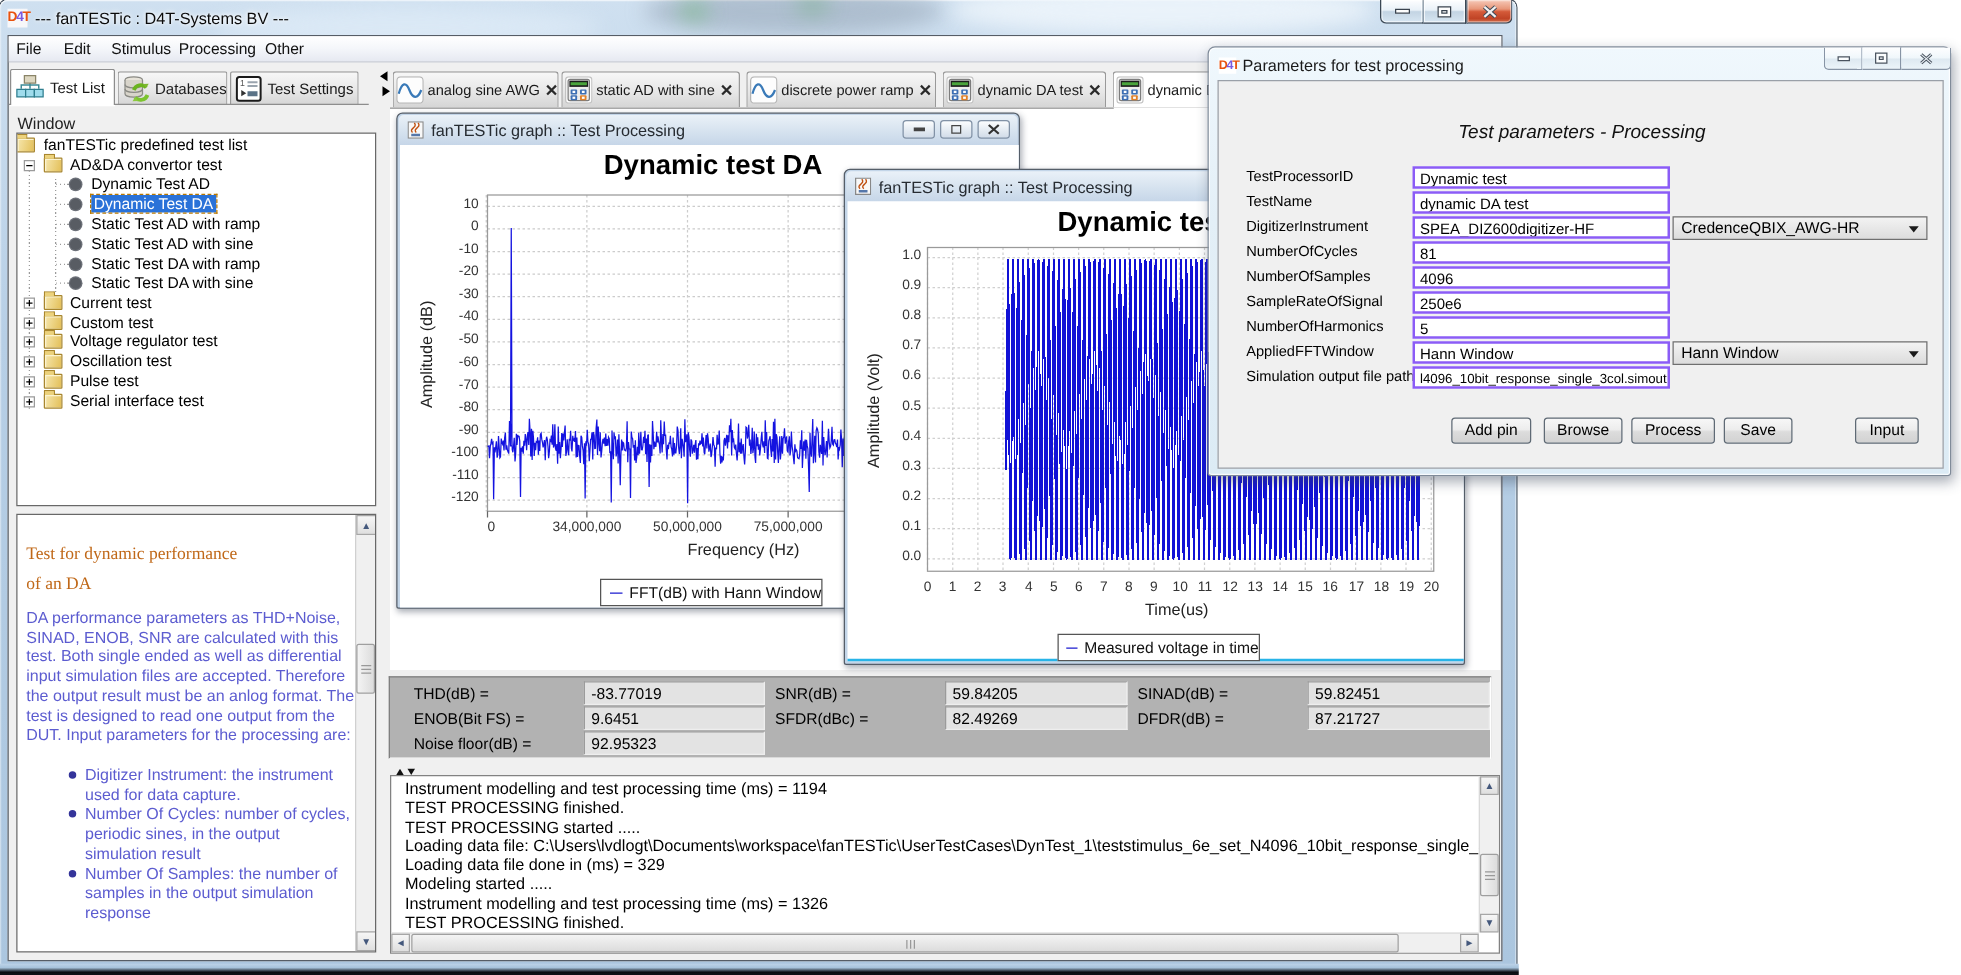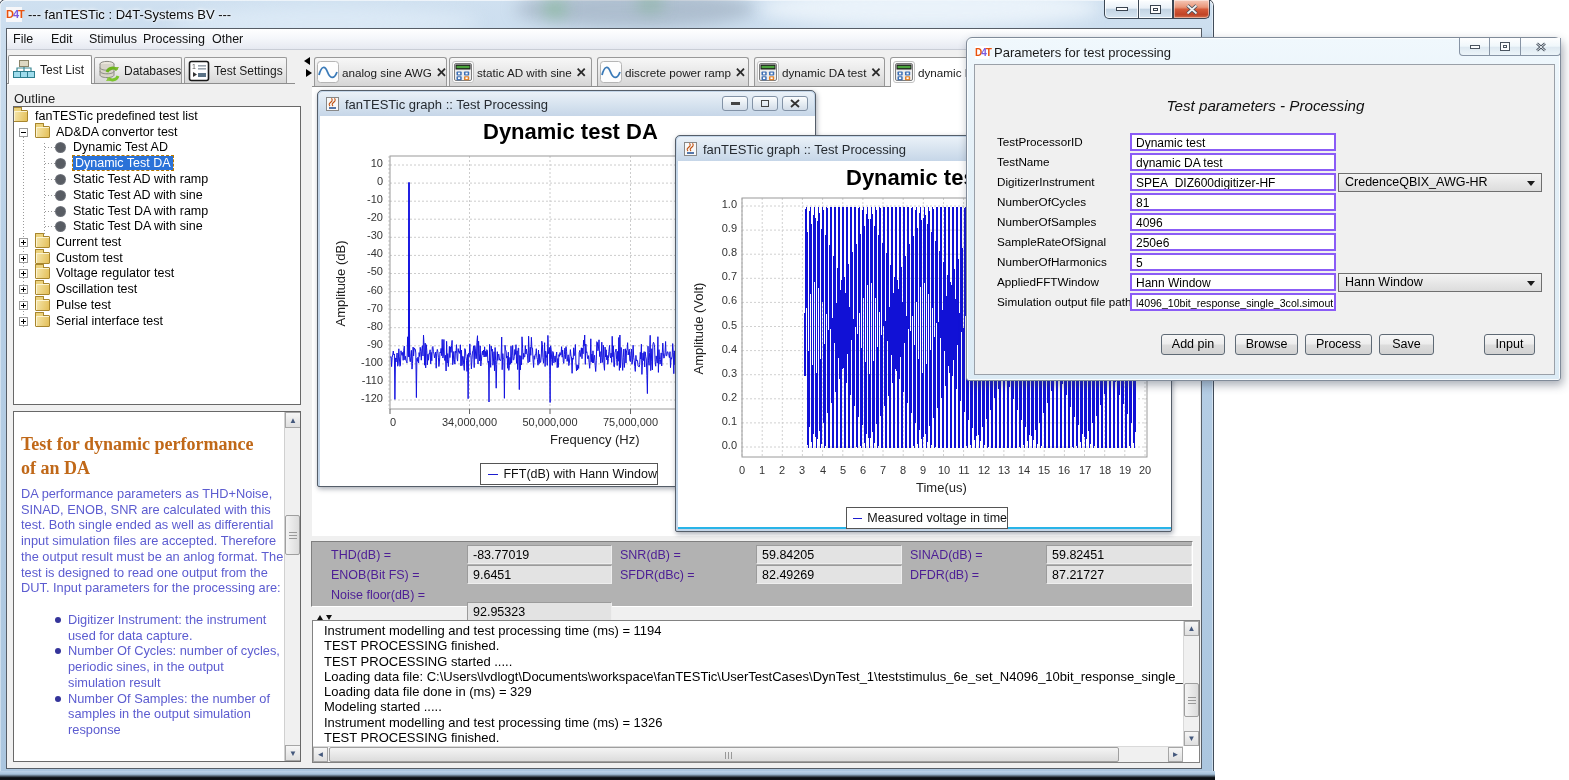--- a/index.html
+++ b/index.html
@@ -14,21 +14,21 @@
 .fold:before{content:"";position:absolute;left:-1px;top:-4px;width:7px;height:3px;background:#ecd27c;border:1px solid #a8862e;border-bottom:none;border-radius:1px 1px 0 0}
 .gear{display:inline-block;width:9px;height:9px;border-radius:50%;background:#585c63;box-shadow:0 0 0 1px #6d7179}
 .handle{display:inline-block;width:9px;height:9px;border:1px solid #9b9b9b;background:#fff;position:relative}
 .handle i{position:absolute;left:1px;top:3px;width:5px;height:1px;background:#000}
 .handle.plus em{position:absolute;left:3px;top:1px;width:1px;height:5px;background:#000}
 .sbtn{position:absolute;width:16px;height:16px;background:linear-gradient(180deg,#f6f6f6,#dfdfdf);border:1px solid #a6a6a6;display:flex;align-items:center;justify-content:center;font-size:8px;color:#44587c}
 .rtab{position:absolute;top:57px;height:29px;border:1px solid #999;border-bottom:none;border-radius:3px 3px 0 0;background:linear-gradient(180deg,#f7f7f7,#e7e7e7 55%,#d5d5d5);display:flex;align-items:center;font-size:11.7px;color:#1a1a1a;white-space:nowrap;overflow:hidden}
 .rtab svg,.ltab svg,.rtab span{flex-shrink:0}
 .ltab{position:absolute;height:27px;border:1px solid #999;border-bottom:none;border-radius:2px 2px 0 0;background:linear-gradient(180deg,#f7f7f7,#e7e7e7 55%,#d5d5d5);display:flex;align-items:center;font-size:12px;color:#1a1a1a;white-space:nowrap;overflow:hidden}
 .ibtn{width:26px;height:15px;border:1px solid #8292a6;border-radius:3px;background:linear-gradient(180deg,#fcfdfe,#e4ebf2 55%,#d2dce8);margin-left:4px;display:flex;align-items:center;justify-content:center}
-.tlbl{position:absolute;height:20px;line-height:20px;padding-left:8px;white-space:nowrap;font-size:12.5px;color:#4c1d95}
+.tlbl{position:absolute;height:20px;line-height:20px;padding-left:8px;white-space:nowrap;font-size:12.5px;color:#000000}
 .tval{position:absolute;height:19px;line-height:18px;background:#e3e3e3;border:1px solid #9b9b9b;border-bottom-color:#eee;border-right-color:#eee;padding-left:5px;white-space:nowrap;font-size:12.5px;color:#000}
 .dlbl{position:absolute;font-size:11.7px;color:#000;white-space:nowrap}
 .dfield{position:absolute;width:206px;height:18px;background:#fff;border:2px solid #8b5cf6;font-size:12px;line-height:16px;padding-left:4px;white-space:nowrap;overflow:hidden;color:#000}
 .dcombo{position:absolute;width:204px;height:19px;background:linear-gradient(180deg,#f3f3f3,#dcdcdc);border:1px solid #6f6f6f;font-size:12.5px;line-height:17px;padding-left:6px;color:#000}
 .dcombo:after{content:"";position:absolute;right:6px;top:7px;border:4px solid transparent;border-top:5px solid #1a1a1a}
 .dbtn{position:absolute;top:269px;height:21px;background:linear-gradient(180deg,#f7f7f7,#ededed 45%,#dcdcdc 55%,#d2d2d2);border:1px solid #5f6a75;border-radius:3px;font-size:12.5px;color:#000;text-align:center;line-height:19px}
 </style></head><body>
 <div id="stage">
 <div class="a" style="left:0;top:0;width:1213px;height:773px;background:linear-gradient(180deg,#cfe0f0,#b7cfe6 35%,#abc6df);border-radius:6px 6px 0 0;box-shadow:0 0 0 1px #414c59,inset 0 1px 0 rgba(255,255,255,.65),inset 1px 0 0 rgba(255,255,255,.4),inset -1px 0 0 rgba(255,255,255,.4)">
 <div style="position:absolute;left:0;top:0;width:100%;height:28px;overflow:hidden;border-radius:6px 6px 0 0">
@@ -93,21 +93,21 @@
  <text x="4" y="9" font-size="7" fill="#555">1</text>
  <path d="M5 12 l4 2.5 -4 2.5 z" fill="#333"></path>
  <rect x="10" y="5" width="8" height="1.6" fill="#9aa4ae"></rect>
  <rect x="10" y="8" width="8" height="1.6" fill="#9aa4ae"></rect>
  <rect x="10" y="13" width="8" height="4" fill="#5a7286"></rect>
 </svg>
       <span style="margin-left:4px">Test Settings</span>
     </div>
     <div class="a" style="left:7px;top:83px;width:288px;height:1px;background:#8d8d8d"></div>
     <div class="a" style="left:8px;top:83px;width:84px;height:2px;background:#fff"></div>
-    <div class="a" style="left:14px;top:91px;font-size:13px;color:#222">Outline</div>
+    <div class="a" style="left:14px;top:91px;font-size:13px;color:#222">Window</div>
     <div class="a" style="left:13px;top:106px;width:288px;height:299px;background:#fff;border:1px solid #686868;overflow:hidden">
       <div class="a" style="left:9px;top:24px;width:1px;height:196px;background-image:repeating-linear-gradient(180deg,#9a9a9a 0 1px,transparent 1px 3px)"></div>
       <div class="a" style="left:30px;top:36px;width:1px;height:92px;background-image:repeating-linear-gradient(180deg,#9a9a9a 0 1px,transparent 1px 3px)"></div>
       <div class="trow" style="left:-1px;top:1px">
         <span class="fold"></span>
         <span style="margin-left:7px">fanTESTic predefined test list</span>
       </div>
       <div class="trow" style="left:5px;top:17px">
         <span class="handle ">
           <i></i>
@@ -188,21 +188,21 @@
       <div class="trow" style="left:5px;top:206px">
         <span class="handle plus">
           <i></i>
           <em></em>
         </span>
         <span class="fold" style="margin-left:7px"></span>
         <span style="margin-left:6px">Serial interface test</span>
       </div>
     </div>
     <div class="a" style="left:13px;top:411px;width:288px;height:351px;background:#fff;border:1px solid #686868;overflow:hidden">
-      <div class="a" style="left:7px;top:20px;width:270px;font-family:'Liberation Serif',serif;font-weight:bold;font-size:18px;line-height:24px;color:#c06818">Test for dynamic performance<br>of an DA</div>
+      <div class="a" style="left:7px;top:20px;width:270px;font-family:'Liberation Serif',serif;font-weight:normal;font-size:14px;line-height:24px;color:#c06818">Test for dynamic performance<br>of an DA</div>
       <div class="a" style="left:7px;top:74px;width:272px;font-size:12.8px;line-height:15.7px;color:#5c5cd0;white-space:nowrap">DA performance parameters as THD+Noise,<br>SINAD, ENOB, SNR are calculated with this<br>test. Both single ended as well as differential<br>input simulation files are accepted. Therefore<br>the output result must be an anlog format. The<br>test is designed to read one output from the<br>DUT. Input parameters for the processing are:</div>
       <div class="a" style="left:41px;top:200px;width:238px;font-size:12.8px;line-height:15.7px;color:#5c5cd0;white-space:nowrap">
 <div style="position:relative;padding-left:13px"><span style="position:absolute;left:0;top:5px;width:6px;height:6px;border-radius:50%;background:#34349a"></span>Digitizer Instrument: the instrument<br>used for data capture.</div>
 <div style="position:relative;padding-left:13px"><span style="position:absolute;left:0;top:5px;width:6px;height:6px;border-radius:50%;background:#34349a"></span>Number Of Cycles: number of cycles,<br>periodic sines, in the output<br>simulation result</div>
 <div style="position:relative;padding-left:13px"><span style="position:absolute;left:0;top:5px;width:6px;height:6px;border-radius:50%;background:#34349a"></span>Number Of Samples: the number of<br>samples in the output simulation<br>response</div>
 </div>
       <div class="a" style="left:270px;top:0;width:16px;height:349px;background:#f0f0f0;border-left:1px solid #d0d0d0">
 <div class="sbtn" style="left:0;top:0">▲</div>
 <div class="sbtn" style="left:0;bottom:0">▼</div>
 <div class="a" style="left:0px;top:103px;width:15px;height:40px;background:linear-gradient(90deg,#f4f4f4,#dcdcdc);border:1px solid #9f9f9f;border-radius:2px">
@@ -468,21 +468,21 @@
       <div class="tval" style="left:444px;top:3px;width:146px">59.84205</div>
       <div class="tlbl" style="left:590px;top:3px">SINAD(dB) =</div>
       <div class="tval" style="left:734px;top:3px;width:146px">59.82451</div>
       <div class="tlbl" style="left:11px;top:23px">ENOB(Bit FS) =</div>
       <div class="tval" style="left:155px;top:23px;width:145px">9.6451</div>
       <div class="tlbl" style="left:300px;top:23px">SFDR(dBc) =</div>
       <div class="tval" style="left:444px;top:23px;width:146px">82.49269</div>
       <div class="tlbl" style="left:590px;top:23px">DFDR(dB) =</div>
       <div class="tval" style="left:734px;top:23px;width:146px">87.21727</div>
       <div class="tlbl" style="left:11px;top:43px">Noise floor(dB) =</div>
-      <div class="tval" style="left:155px;top:60px;width:145px">92.95323</div>
+      <div class="tval" style="left:155px;top:43px;width:145px">92.95323</div>
     </div>
     <svg class="a" style="left:314px;top:614px" width="22" height="7">
       <path d="M3 6 L6 1 L9 6 Z" fill="#111"></path>
       <path d="M12 1 L18 1 L15 6 Z" fill="#111"></path>
     </svg>
     <div class="a" style="left:312px;top:620px;width:888px;height:143px;background:#fff;border:1px solid #828282">
       <div class="a" style="left:11px;top:2px;font-size:13px;line-height:15.3px;color:#000;white-space:pre;overflow:hidden;width:870px">Instrument modelling and test processing time (ms) = 1194
 TEST PROCESSING finished.
 TEST PROCESSING started .....
 Loading data file: C:\Users\lvdlogt\Documents\workspace\fanTESTic\UserTestCases\DynTest_1\teststimulus_6e_set_N4096_10bit_response_single_3co

